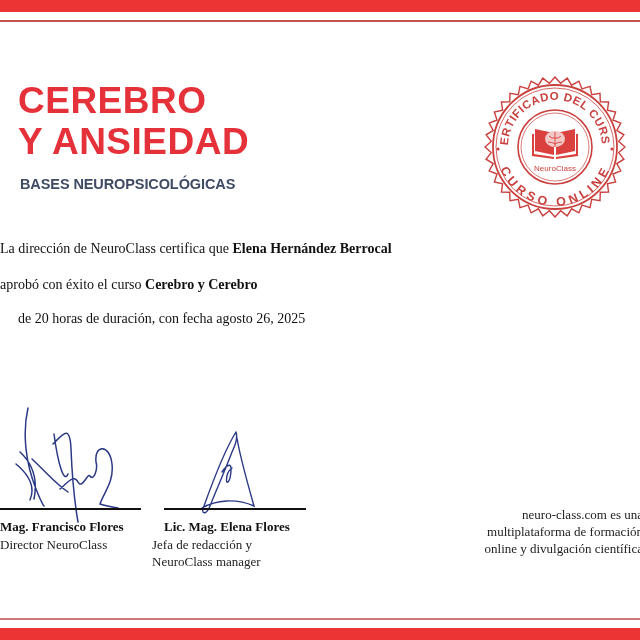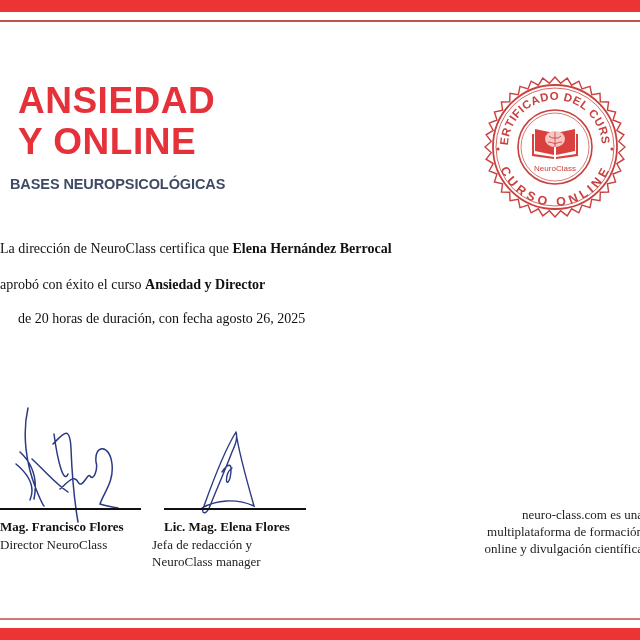--- a/index.html
+++ b/index.html
@@ -3,39 +3,39 @@
 <meta charset="utf-8">
 <style>
   html,body{margin:0;padding:0;}
   body{width:640px;height:640px;position:relative;overflow:hidden;background:#fff;font-family:"Liberation Serif",serif;}
   .abs{position:absolute;}
   .bar-top{left:0;top:0;width:640px;height:12px;background:#ec3434;}
   .rule-top{left:0;top:20px;width:640px;height:2px;background:#c4524f;}
   .rule-bottom{left:0;top:618px;width:640px;height:2px;background:#cf7a78;}
   .bar-bottom{left:0;top:628px;width:640px;height:12px;background:#ec3434;}
   .logo-title{left:18px;top:80px;font-family:"Liberation Sans",sans-serif;font-weight:bold;color:#e5313a;font-size:37px;line-height:41px;letter-spacing:0.5px;white-space:nowrap;}
-  .logo-sub{left:10px;top:176px;font-family:"Liberation Sans",sans-serif;font-weight:bold;color:#3f4a63;font-size:14.5px;white-space:nowrap;letter-spacing:-0.1px;}
+  .logo-sub{left:20px;top:176px;font-family:"Liberation Sans",sans-serif;font-weight:bold;color:#3f4a63;font-size:14.5px;white-space:nowrap;letter-spacing:-0.1px;}
   .seal{left:484px;top:76px;width:142px;height:142px;}
   .body-text{left:0;width:640px;font-size:14px;color:#111;white-space:nowrap;}
   .body-text b{font-weight:bold;}
   .sig-line{height:1.6px;background:#111;top:508px;}
   .sig-name{font-weight:bold;font-size:13px;color:#111;top:519px;white-space:nowrap;}
   .sig-role{font-size:13px;color:#222;white-space:nowrap;line-height:17px;}
   .about{right:-3px;top:506px;text-align:right;font-size:13px;color:#222;line-height:17px;white-space:nowrap;}
   svg{display:block;}
 </style>
 </head>
 <body>
 
 <div class="abs bar-top"></div>
 <div class="abs rule-top"></div>
 
 <div class="abs logo-title">
-  <div>ANSIEDAD</div>
-  <div>Y ONLINE</div>
+  <div>CEREBRO</div>
+  <div>Y ANSIEDAD</div>
 </div>
 <div class="abs logo-sub">BASES NEUROPSICOLÓGICAS</div>
 
 <div class="abs seal">
   <svg width="142" height="142" viewBox="0 0 142 142">
     <defs>
       <path id="arcTop" d="M 24 71 A 47 47 0 0 1 118 71"></path>
       <path id="arcBot" d="M 21 71 A 50 50 0 0 0 121 71"></path>
     </defs>
     <polygon fill="#fff" stroke="#c9413f" stroke-width="1.4" points="71.0,1.0 76.6,7.2 83.2,2.1 87.6,9.2 94.9,5.2 98.0,13.0 106.0,10.4 107.7,18.6 116.0,17.4 116.3,25.7 124.6,26.0 123.4,34.3 131.6,36.0 129.0,44.0 136.8,47.1 132.8,54.4 139.9,58.8 134.8,65.4 141.0,71.0 134.8,76.6 139.9,83.2 132.8,87.6 136.8,94.9 129.0,98.0 131.6,106.0 123.4,107.7 124.6,116.0 116.3,116.3 116.0,124.6 107.7,123.4 106.0,131.6 98.0,129.0 94.9,136.8 87.6,132.8 83.2,139.9 76.6,134.8 71.0,141.0 65.4,134.8 58.8,139.9 54.4,132.8 47.1,136.8 44.0,129.0 36.0,131.6 34.3,123.4 26.0,124.6 25.7,116.3 17.4,116.0 18.6,107.7 10.4,106.0 13.0,98.0 5.2,94.9 9.2,87.6 2.1,83.2 7.2,76.6 1.0,71.0 7.2,65.4 2.1,58.8 9.2,54.4 5.2,47.1 13.0,44.0 10.4,36.0 18.6,34.3 17.4,26.0 25.7,25.7 26.0,17.4 34.3,18.6 36.0,10.4 44.0,13.0 47.1,5.2 54.4,9.2 58.8,2.1 65.4,7.2" id="serr"></polygon>
@@ -60,21 +60,21 @@
       <path d="M71 56 L71 71 M65 60 Q68 63 71 62 M77 60 Q74 63 71 62 M64 66 Q68 66 71 68 M78 66 Q74 66 71 68" stroke="#d9403e" stroke-width="0.9" fill="none"></path>
     </g>
     <text x="71" y="95" text-anchor="middle" font-family="Liberation Sans, sans-serif" font-size="8" fill="#c9413f">NeuroClass</text>
   </svg>
 </div>
 
 <div class="abs body-text" style="top:241px;">
   <span>La dirección de NeuroClass certifica que </span><b>Elena Hernández Berrocal</b>
 </div>
 <div class="abs body-text" style="top:277px;">
-  <span>aprobó con éxito el curso </span><b>Ansiedad y Director</b>
+  <span>aprobó con éxito el curso </span><b>Cerebro y Cerebro</b>
 </div>
 <div class="abs body-text" style="top:311px;padding-left:18px;">de 20 horas de duración, con fecha agosto 26, 2025</div>
 
 <div class="abs" style="left:8px;top:404px;width:115px;height:120px;">
   <svg width="115" height="120" viewBox="0 0 115 120">
     <path d="M20 4 C14 30 18 60 28 85 C32 95 34 100 36 102 M12 48 C25 60 30 75 26 95 M8 60 C20 70 28 82 22 96 M24 55 C40 70 48 80 60 88 M45 40 C55 30 62 20 63 45 C64 70 66 95 70 118 M46 30 C50 60 56 80 60 70 M52 85 C60 78 66 70 70 78 C74 86 80 68 82 72 C86 78 90 64 88 58 C86 40 102 40 104 60 C106 78 96 88 92 100 C98 102 104 103 110 104" fill="none" stroke="#2c3a86" stroke-width="1.5" stroke-linecap="round"></path>
   </svg>
 </div>
 <div class="abs sig-line" style="left:0;width:141px;"></div>
 <div class="abs sig-name" style="left:0;">Mag. Francisco Flores</div>

